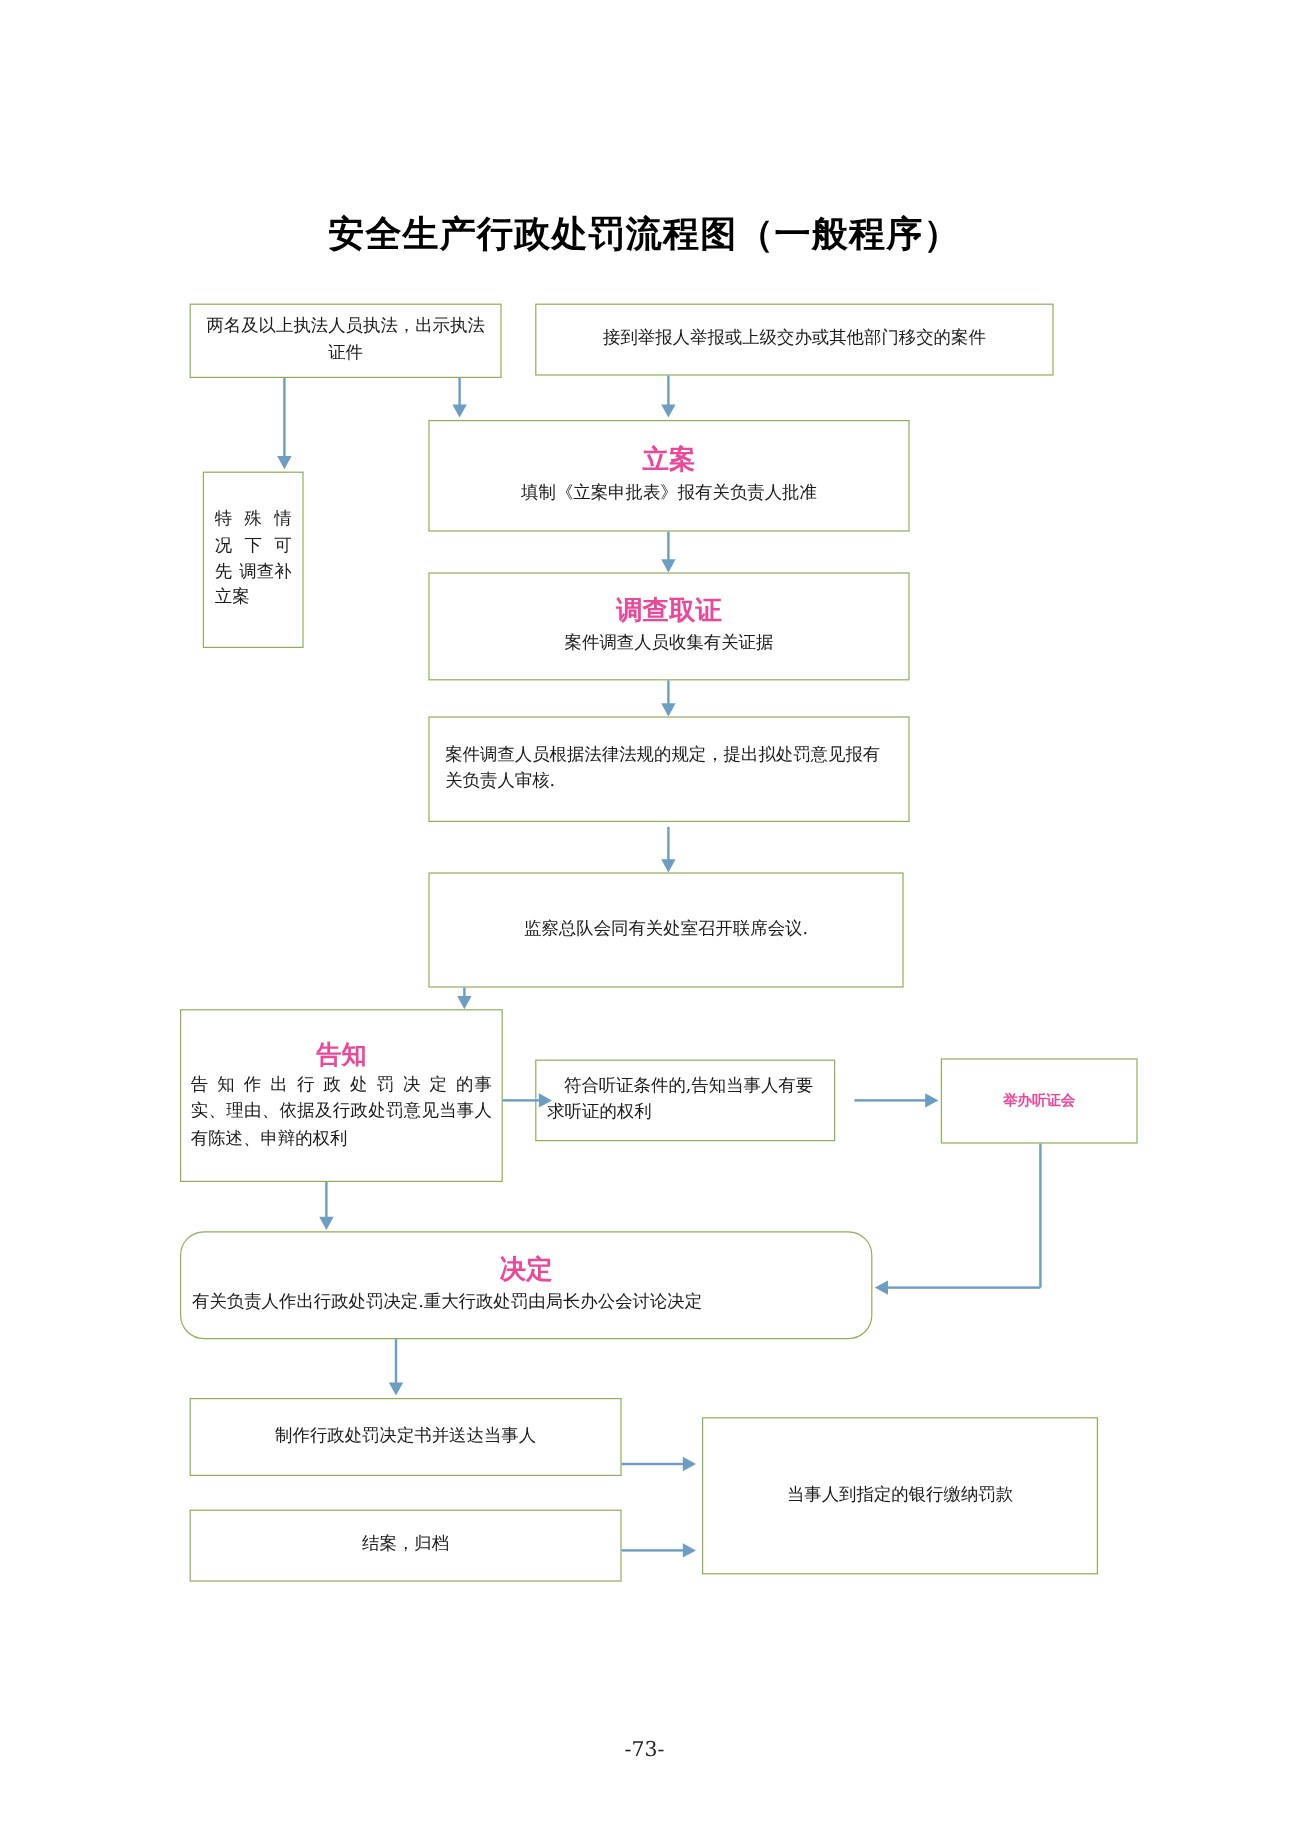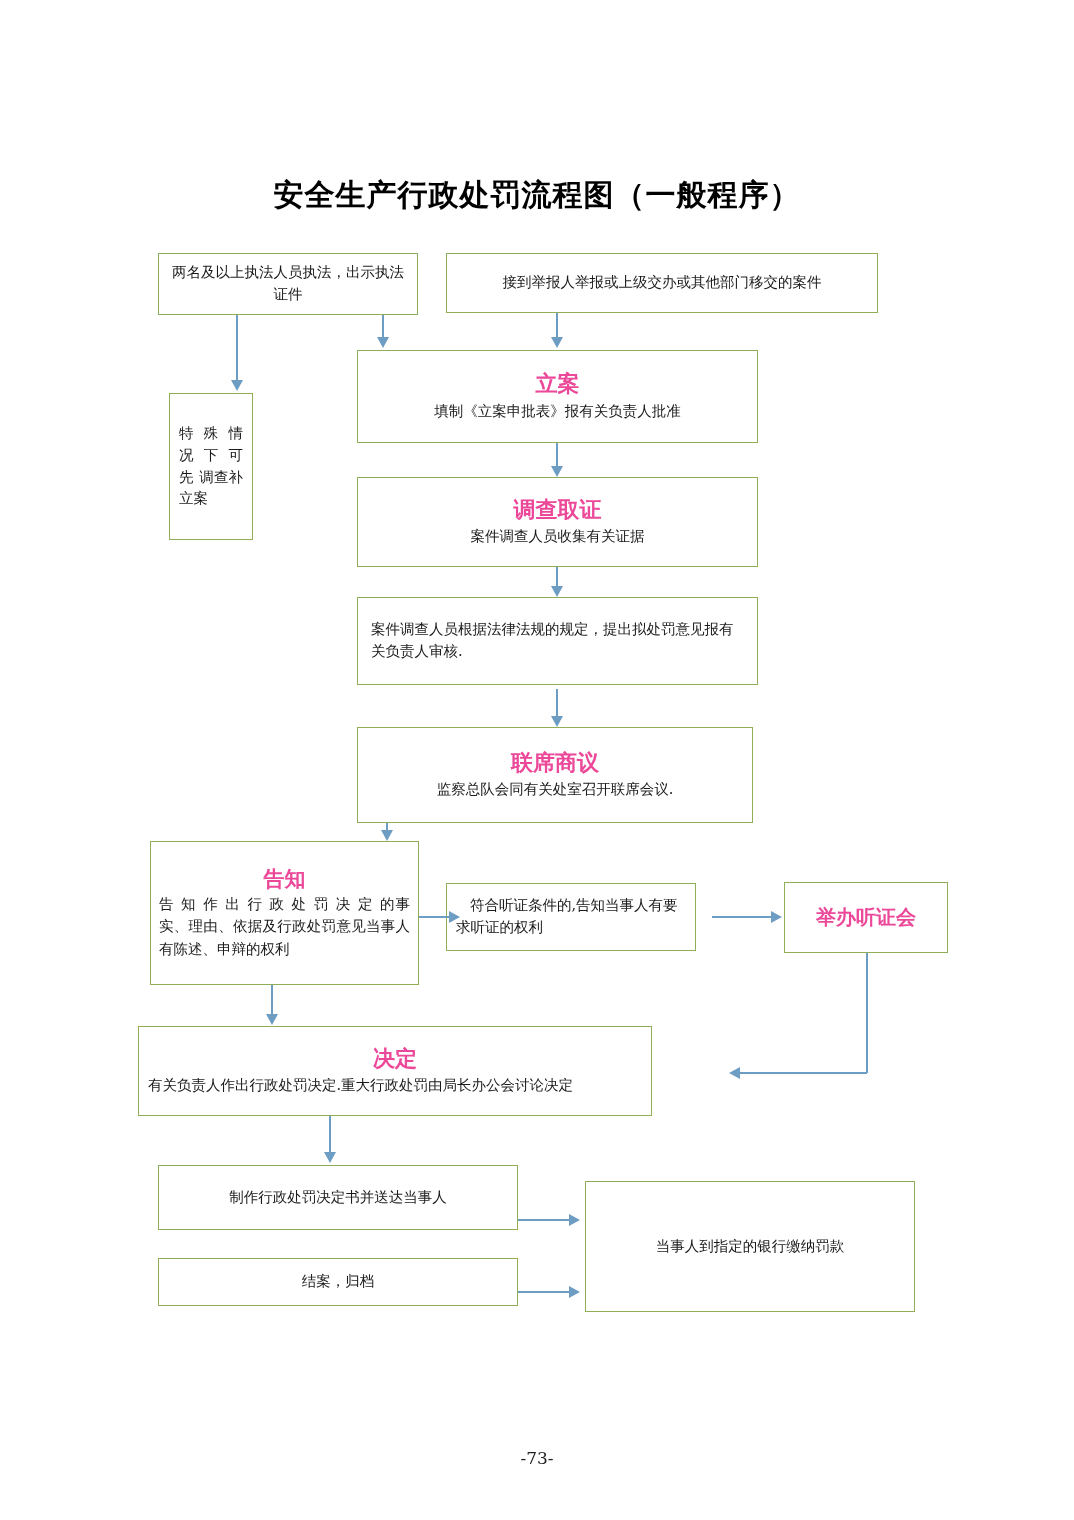--- a/index.html
+++ b/index.html
@@ -129,47 +129,46 @@
   <div class="node" style="left:357px; top:477px; width:401px; height:90px;">
     <div class="head">调查取证</div>
     <div class="body center pad-lr">案件调查人员收集有关证据</div>
   </div>
 
   <div class="node" style="left:357px; top:597px; width:401px; height:88px;">
     <div class="body left" style="padding:0 13px;">案件调查人员根据法律法规的规定，提出拟处罚意见报有关负责人审核.</div>
   </div>
 
   <div class="node" style="left:357px; top:727px; width:396px; height:96px;">
-    <div class="head">联席商议</div>
     <div class="body center pad-lr">监察总队会同有关处室召开联席会议.</div>
   </div>
 
   <div class="node" style="left:150px; top:841px; width:269px; height:144px;">
     <div class="head" style="font-size:21px; margin-bottom:1px;">告知</div>
     <div class="body spread" style="padding:0 8px; line-height:1.55;">告 知 作 出 行 政 处 罚 决 定 的事 实、理由、依据及行政处罚意见当事人有陈述、申辩的权利</div>
   </div>
 
   <div class="node" style="left:446px; top:883px; width:250px; height:68px;justify-content:center;">
     <div class="body left" style="padding:0 9px; text-indent:14px;">符合听证条件的,告知当事人有要求听证的权利</div>
   </div>
 
   <div class="node" style="left:784px; top:882px; width:164px; height:71px;">
-    <div class="head" style="font-size:20px; margin-bottom:0;">举办听证会</div>
-  </div>
-
-  <div class="node" style="left:138px; top:1026px; width:514px; height:90px;">
+    <div class="head" style="font-size:12px; margin-bottom:0;">举办听证会</div>
+  </div>
+
+  <div class="node" style="left:150px; top:1026px; width:577px; height:90px;border-radius:20px;">
     <div class="head">决定</div>
     <div class="body left" style="padding:0 9px;">有关负责人作出行政处罚决定.重大行政处罚由局长办公会讨论决定</div>
   </div>
 
   <div class="node" style="left:158px; top:1165px; width:360px; height:65px;">
     <div class="body center pad-lr">制作行政处罚决定书并送达当事人</div>
   </div>
 
-  <div class="node" style="left:158px; top:1258px; width:360px; height:48px;">
+  <div class="node" style="left:158px; top:1258px; width:360px; height:60px;">
     <div class="body center pad-lr">结案，归档</div>
   </div>
 
   <div class="node" style="left:585px; top:1181px; width:330px; height:131px;">
     <div class="body center pad-lr">当事人到指定的银行缴纳罚款</div>
   </div>
 
   <div class="line vline" style="left:236px; top:315px; width:1.5px; height:66px;"></div>
   <div class="arrow arrow-down" style="left:231px; top:380px;"></div>
 

